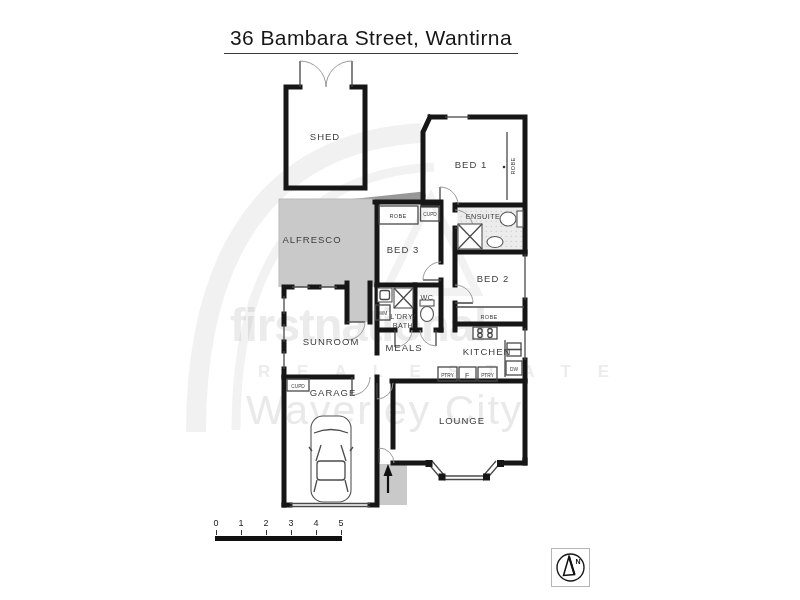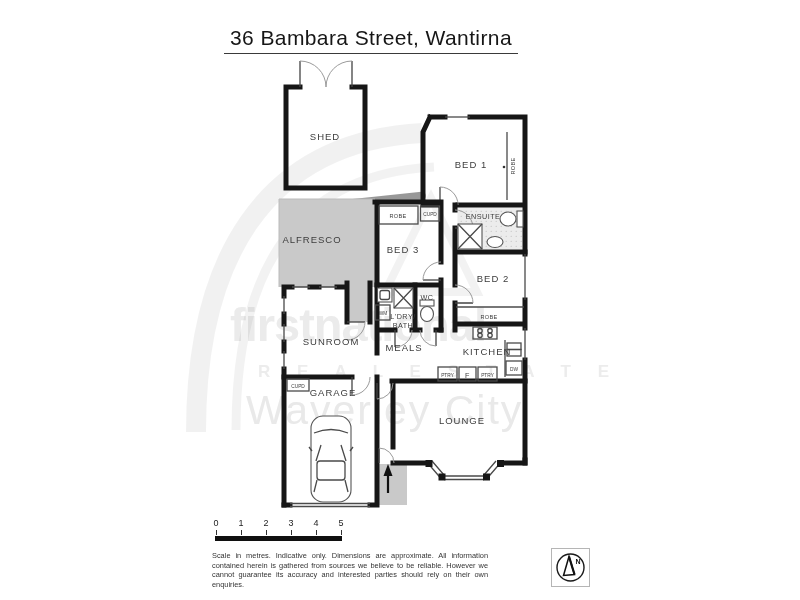--- a/index.html
+++ b/index.html
@@ -226,21 +226,20 @@
     <span class="num" style="left:126px">5</span>
     <div class="tick" style="left:1px"></div>
       <div class="tick" style="left:26px"></div>
     <div class="tick" style="left:51px"></div>
       <div class="tick" style="left:76px"></div>
     <div class="tick" style="left:101px"></div>
       <div class="tick" style="left:126px"></div>
     <div class="bar"></div>
   </div>
 
-  <div class="disclaimer">Scale in metres. Indicative only. Dimensions are approximate. All information contained herein is gathered from sources we believe to be reliable. However we cannot guarantee its accuracy and interested parties should rely on their own enquiries.</div>
 
   <div class="compass">
     <svg width="37" height="37" viewBox="0 0 37 37">
       <circle cx="18.5" cy="18.5" r="13.5" stroke="#1a1a1a" stroke-width="1.4" fill="none"></circle>
       <path d="M11.5,26.5 L17,7.5 L22.5,25.5 Z" fill="#fff" stroke="#111" stroke-width="1.5"></path>
       <path d="M17,7.5 L22.5,25.5" stroke="#111" stroke-width="2.2"></path>
       <text x="26" y="15" font-size="7" font-weight="bold" fill="#111" text-anchor="middle" font-family="Liberation Sans, sans-serif">N</text>
     </svg>
   </div>
 

